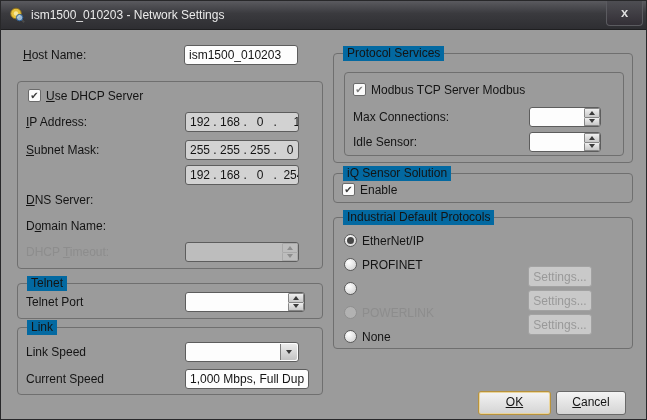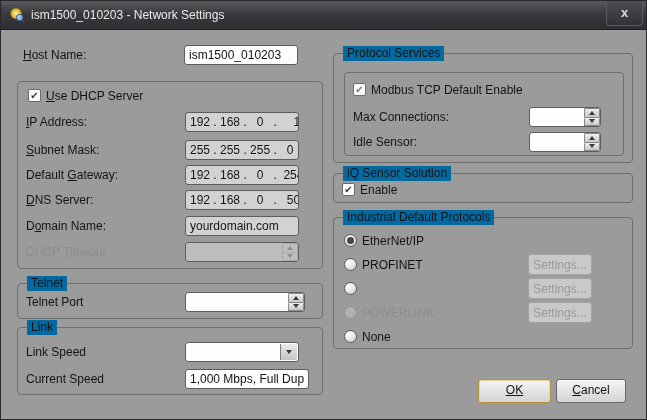--- a/index.html
+++ b/index.html
@@ -51,21 +51,21 @@
   .chk{font-size:10px;line-height:10px;color:#3c3c3c;}
   .chk.gray{color:#7c7c7c;}
   
   .radio{position:absolute;width:13px;height:13px;box-sizing:border-box;border:1px solid #5c5c5c;
          border-radius:50%;background:radial-gradient(circle at 35% 30%,#ffffff,#cdcdcd);}
   .radio.dis{border-color:#8f8f8f;background:#b2b2b2;}
   .dot{position:absolute;left:2px;top:2px;width:7px;height:7px;border-radius:50%;background:#474747;}
   
   .btn{position:absolute;box-sizing:border-box;border:1px solid #696969;border-radius:3px;
        background:linear-gradient(#f4f4f4,#d4d4d4);text-align:center;line-height:21px;
-       font-size:12px;color:#141414;cursor:default;}
+       font-size:12px;color:#141414;cursor:default;margin-top:12px;}
   .btn.dis{background:#c9c9c9;border-color:#a2a2a2;color:#999999;}
   .btn.def{border-color:#b8923c;box-shadow:inset 0 0 0 1px #ead59c;text-decoration:underline;}
 </style>
 </head>
 <body>
 
 <div class="w">
 
   <div class="tb">
     <svg class="tb-icon" viewBox="0 0 16 16">
@@ -88,28 +88,25 @@
       <span class="chk">✔</span>
     </div>
     <span class="lbl" style="left:28px;top:4px"><span></span><span class="mn">U</span><span>se DHCP Server</span></span>
 
     <span class="lbl" style="left:8px;top:30px"><span></span><span class="mn">I</span><span>P Address:</span></span>
     <div class="fld ro" style="left:167px;top:30px;width:114px">192 . 168 .   0   .     1</div>
 
     <span class="lbl" style="left:8px;top:58px"><span></span><span class="mn">S</span><span>ubnet Mask:</span></span>
     <div class="fld ro" style="left:167px;top:58px;width:114px">255 . 255 . 255 .   0</div>
 
-    <span class="lbl" style="left:8px;top:83px"><span>Default </span><span class="mn">G</span><span>ateway:</span></span>
     <div class="fld ro" style="left:167px;top:83px;width:114px">192 . 168 .   0   .  254</div>
 
     <span class="lbl" style="left:8px;top:108px"><span></span><span class="mn">D</span><span>NS Server:</span></span>
-    <div class="fld ro" style="left:167px;top:108px;width:114px">192 . 168 .   0   .   50</div>
 
     <span class="lbl" style="left:8px;top:134px"><span>D</span><span class="mn">o</span><span>main Name:</span></span>
-    <div class="fld ro" style="left:167px;top:134px;width:114px">yourdomain.com</div>
 
     <span class="lbl dim" style="left:8px;top:160px"><span>DHCP </span><span class="mn">T</span><span>imeout:</span></span>
     <div class="fld dis num padspin" style="left:167px;top:160px;width:114px">
       
       <span class="spin off">
         <span class="sbtn"><i class="tri-u"></i></span>
         <span class="sbtn"><i class="tri-d"></i></span>
       </span>
     </div>
   </div>
@@ -136,21 +133,21 @@
     <span class="lbl" style="left:8px;top:41px">Current Speed</span>
     <div class="fld" style="left:167px;top:41px;width:124px">1,000 Mbps, Full Dup</div>
   </div>
 
   <div class="grp" style="left:332px;top:52px;width:300px;height:110px">
     <span class="grp-t">Protocol Services</span>
     <div class="grp" style="left:10px;top:18px;width:280px;height:84px">
       <div class="cb" style="left:8px;top:10px">
         <span class="chk gray">✔</span>
       </div>
-      <span class="lbl" style="left:26px;top:7px">Modbus TCP Default Enable</span>
+      <span class="lbl" style="left:26px;top:7px">Modbus TCP Server Modbus</span>
 
       <span class="lbl" style="left:8px;top:34px">Max Connections:</span>
       <div class="fld num padspin" style="left:184px;top:34px;width:72px">
         
         <span class="spin">
           <span class="sbtn"><i class="tri-u"></i></span>
           <span class="sbtn"><i class="tri-d"></i></span>
         </span>
       </div>
 

